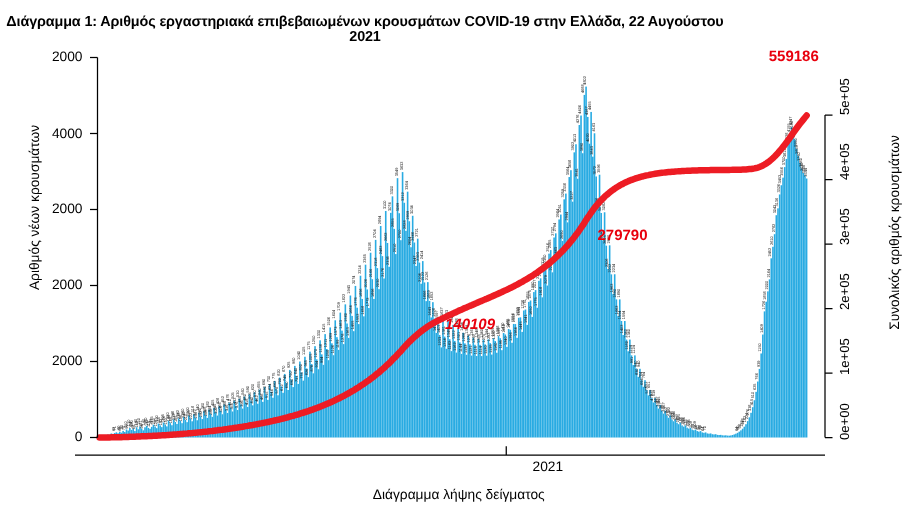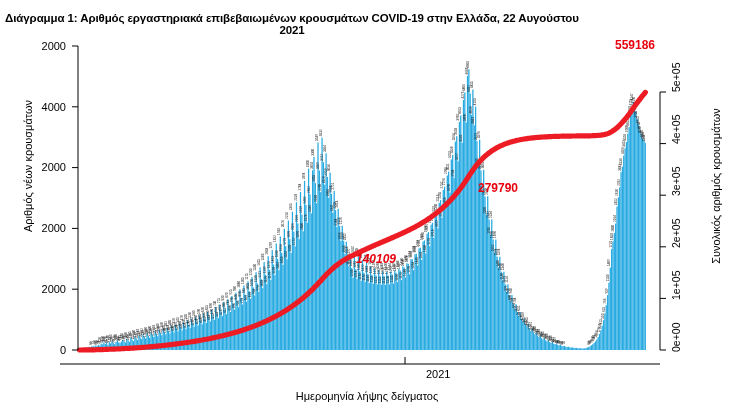--- a/index.html
+++ b/index.html
@@ -876,21 +876,21 @@
       <path d="M660,143.6 L666,143.6" stroke="#000" stroke-width="1"></path>
       <path d="M660,92.0 L666,92.0" stroke="#000" stroke-width="1"></path>
     </g>
 
   <path d="M60,364 L660,364" stroke="#000" stroke-width="1" fill="none"></path>
   <path d="M405,364 L405,357" stroke="#000" stroke-width="1" fill="none"></path>
 </svg>
 
 <div class="ylab-left">Αριθμός νέων κρουσμάτων</div>
 <div class="ylab-right">Συνολικός αριθμός κρουσμάτων</div>
-<div class="xlab">Ημερομηνία λήψης δείγματος</div>
+<div class="xlab">Διάγραμμα λήψης δείγματος</div>
 
 <div class="tick-l" style="left:22px;top:344px;">0</div>
 <div class="tick-l" style="left:22px;top:283px;">2000</div>
 <div class="tick-l" style="left:22px;top:222px;">2000</div>
 <div class="tick-l" style="left:22px;top:161px;">2000</div>
 <div class="tick-l" style="left:22px;top:101px;text-align:right;">4000</div>
 <div class="tick-l" style="left:22px;top:40px;">2000</div>
 
 <div class="tick-r" style="left:670px;top:352px;">0e+00</div>
 <div class="tick-r" style="left:670px;top:300px;">1e+05</div>

